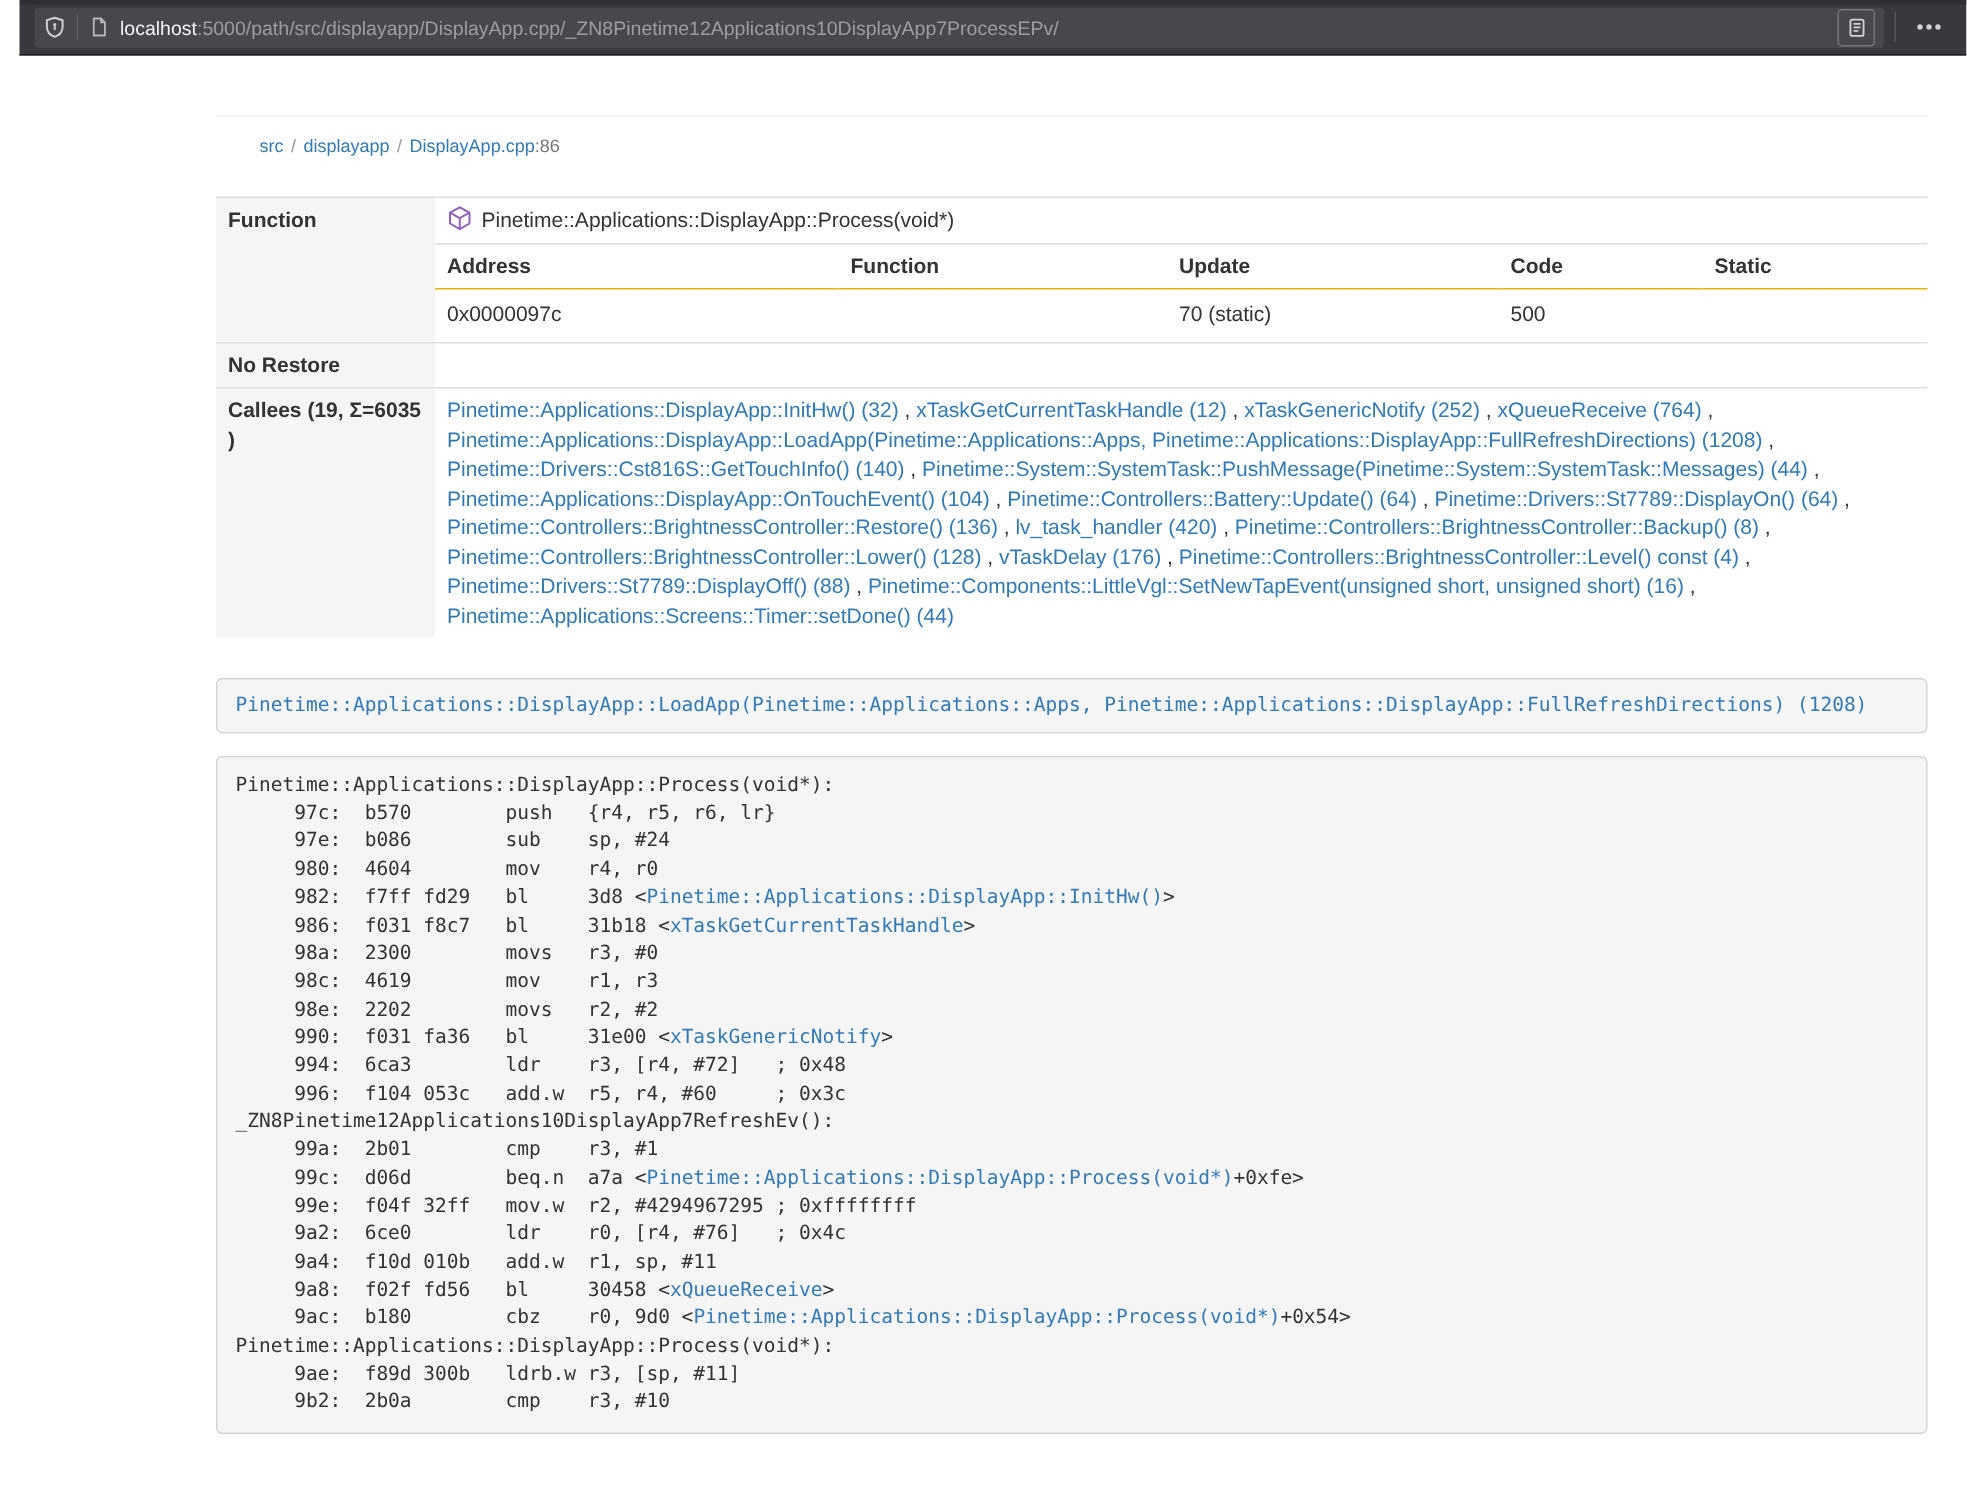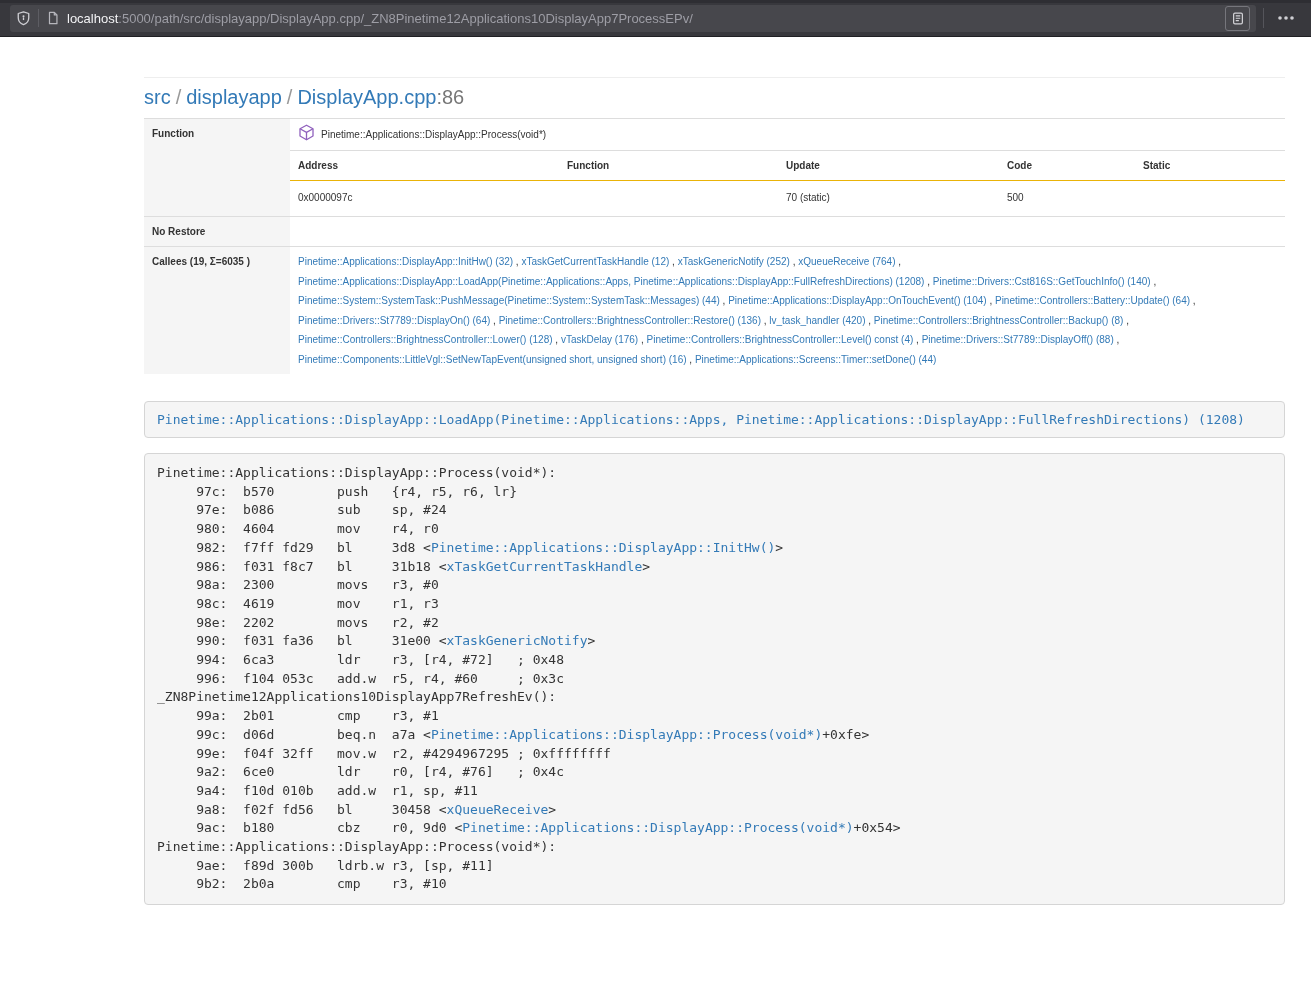--- a/index.html
+++ b/index.html
@@ -8,21 +8,21 @@
     width:1311px; height:998px; overflow:hidden;
     background:#fff; color:#333;
     font-family:"Liberation Sans", sans-serif;
     font-size:14px;
   }
 
   
   .browser-bar {
     height:37px; background:#38383d; border-bottom:1px solid #202024;
     box-shadow: inset 0 3px 0 #2e2e33;
-    display:flex; align-items:center; padding:0 10px;
+    display:flex; align-items:center; padding:0 10px;margin-left:13px;
   }
   .url-field {
     flex:1; height:27px; background:#47474c; border-radius:3px;
     display:flex; align-items:center; padding:0 6px; min-width:0;
   }
   .tool-icon { display:flex; align-items:center; justify-content:center; flex:0 0 auto; }
   .vdiv { width:1px; height:18px; background:#5d5d63; margin:0 7px; flex:0 0 auto; }
   .url-text {
     font-size:13px; margin-left:7px; white-space:nowrap; overflow:hidden;
     text-overflow:clip; flex:1 1 auto; min-width:0;
@@ -41,27 +41,27 @@
   .container { margin-left:144px; width:1141px; }
 
   .jumbotron {
     margin-top:41px; background:#f2f2f2; border-radius:6px;
     padding:15px 20px; line-height:21px;
   }
   .jumbotron .title { font-size:21px; color:#555; }
 
   hr.rule { border:none; border-top:1px solid #eee; margin:40px 0 0 0; }
 
-  .breadcrumb { margin-top:10px; font-size:20px; line-height:19px; }
+  .breadcrumb { margin-top:10px; font-size:12px; line-height:19px;margin-left:29px; }
   a { color:#337ab7; text-decoration:none; }
   .bc-sep { color:#999; margin:0 5px; }
   .bc-line { color:#777; }
 
   
-  table.fn-table { border-collapse:collapse; width:100%; margin-top:11px; font-size:10px; }
+  table.fn-table { border-collapse:collapse; width:100%; margin-top:24px; font-size:14px; }
   .fn-table > tbody > tr > th,
   .fn-table > tbody > tr > td {
     border-top:1px solid #ddd; text-align:left; vertical-align:top;
     padding:5px 8px; line-height:19.5px;
   }
   .fn-table th.label-cell {
     background:#f5f5f5; font-weight:bold; width:146px; color:#333;
   }
   .fn-table td.nested-wrap { padding:0; }
   .symbol-cell { color:#333; }

